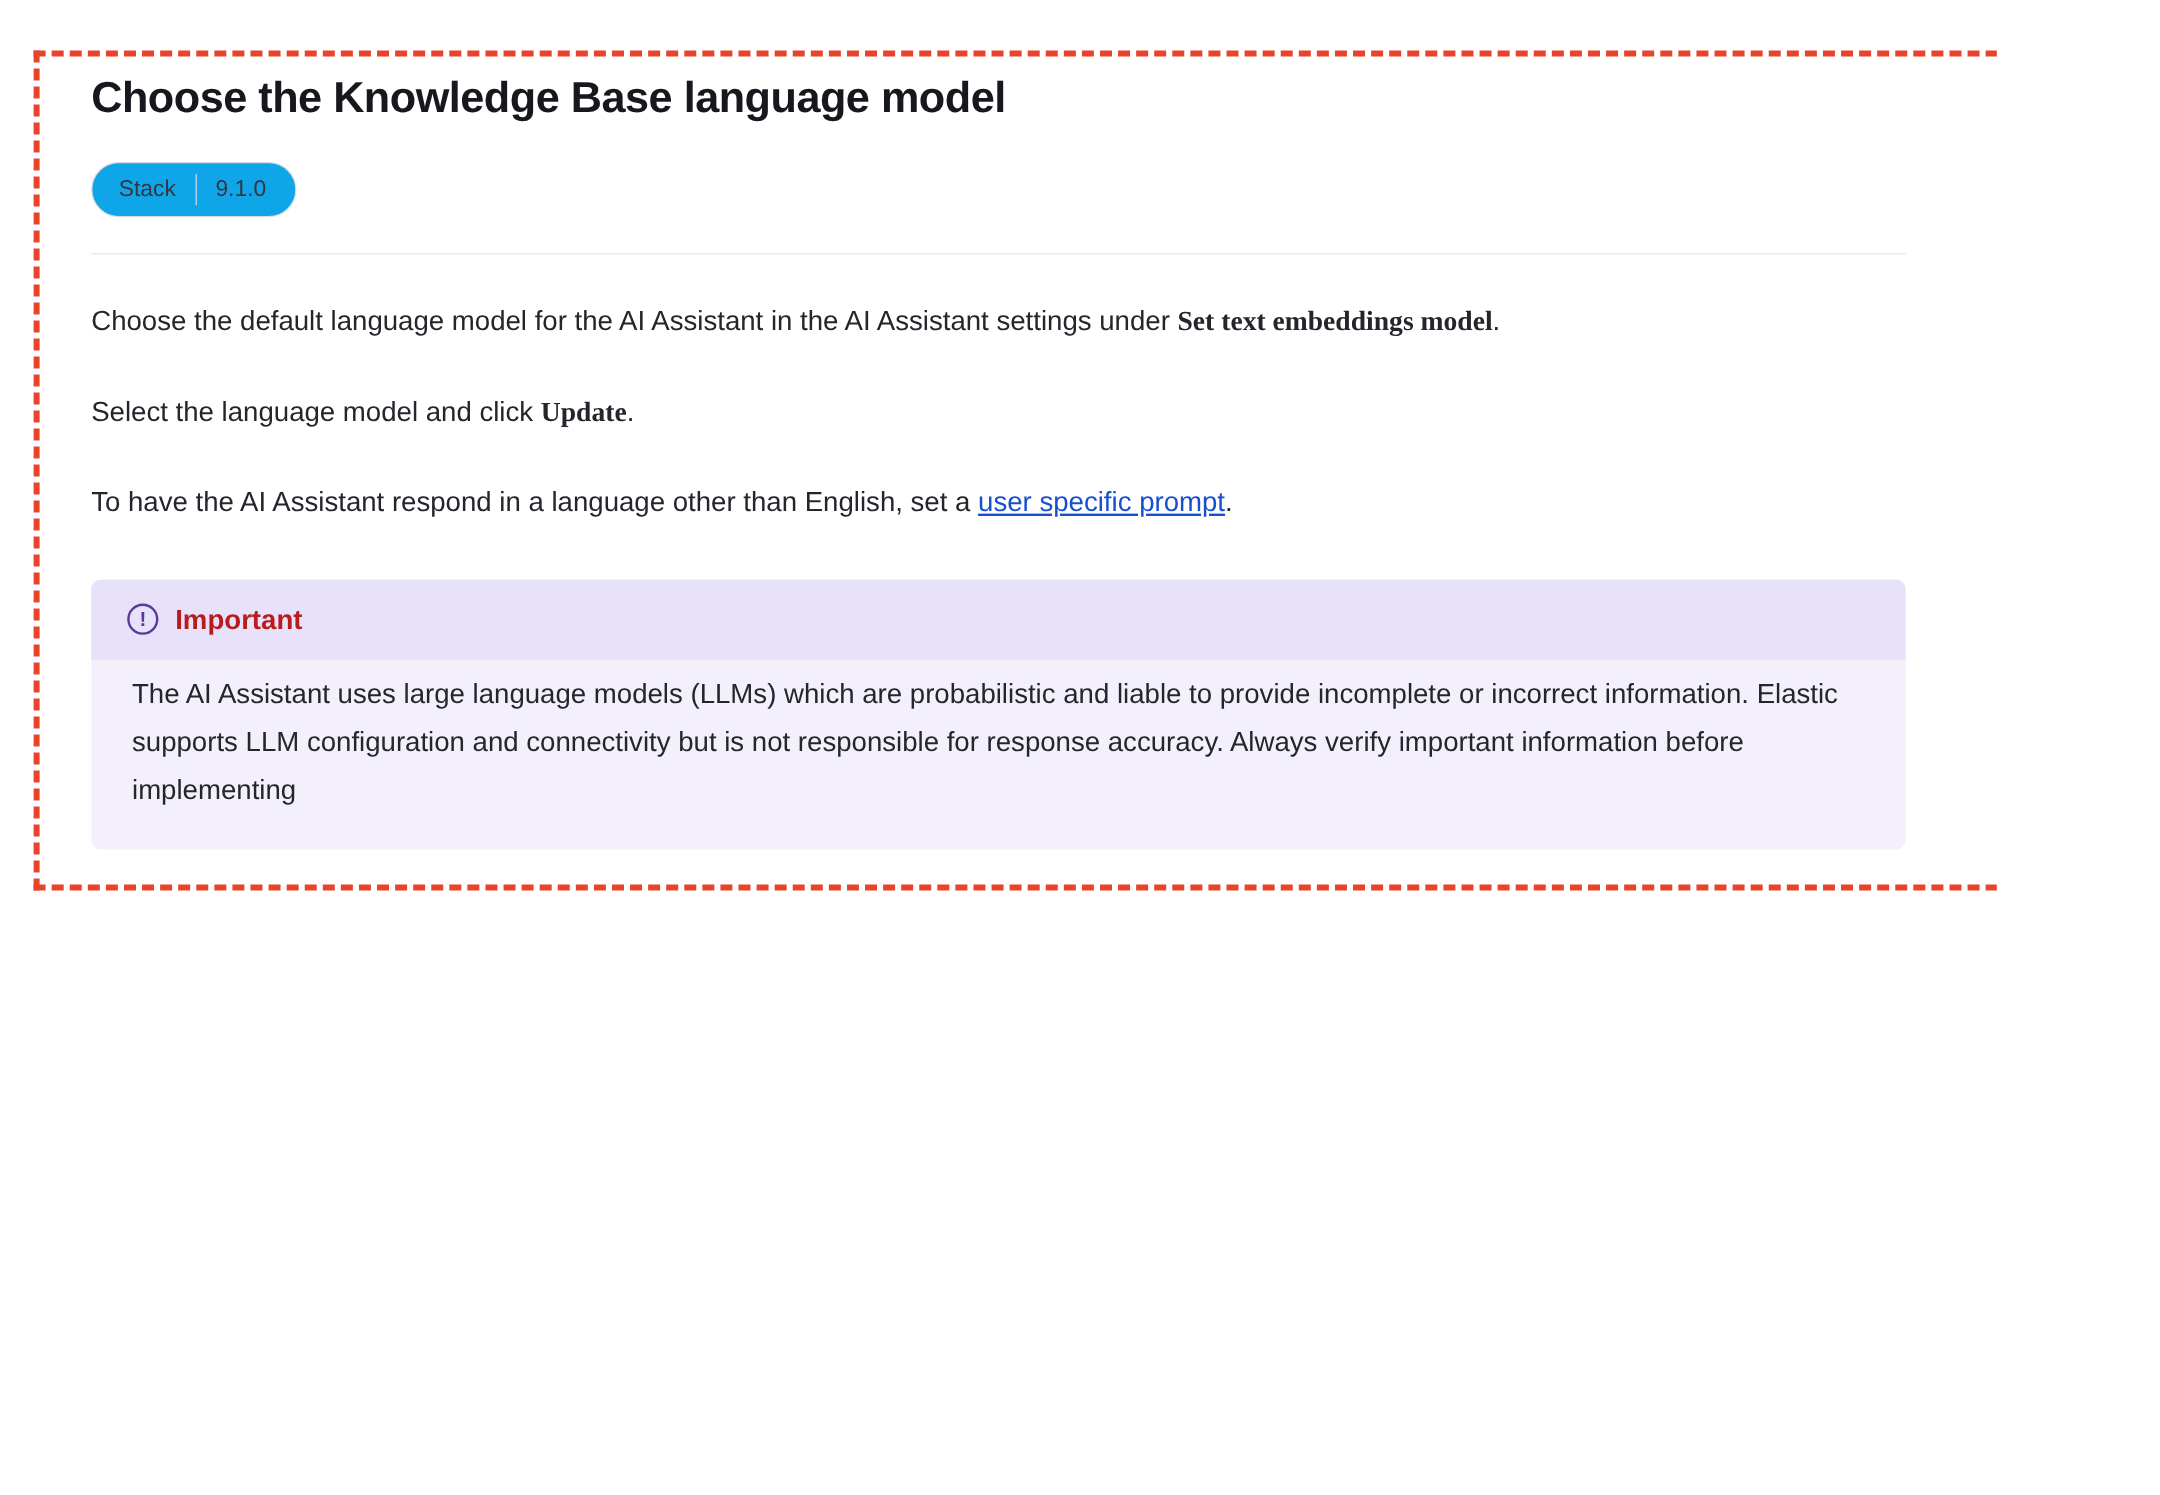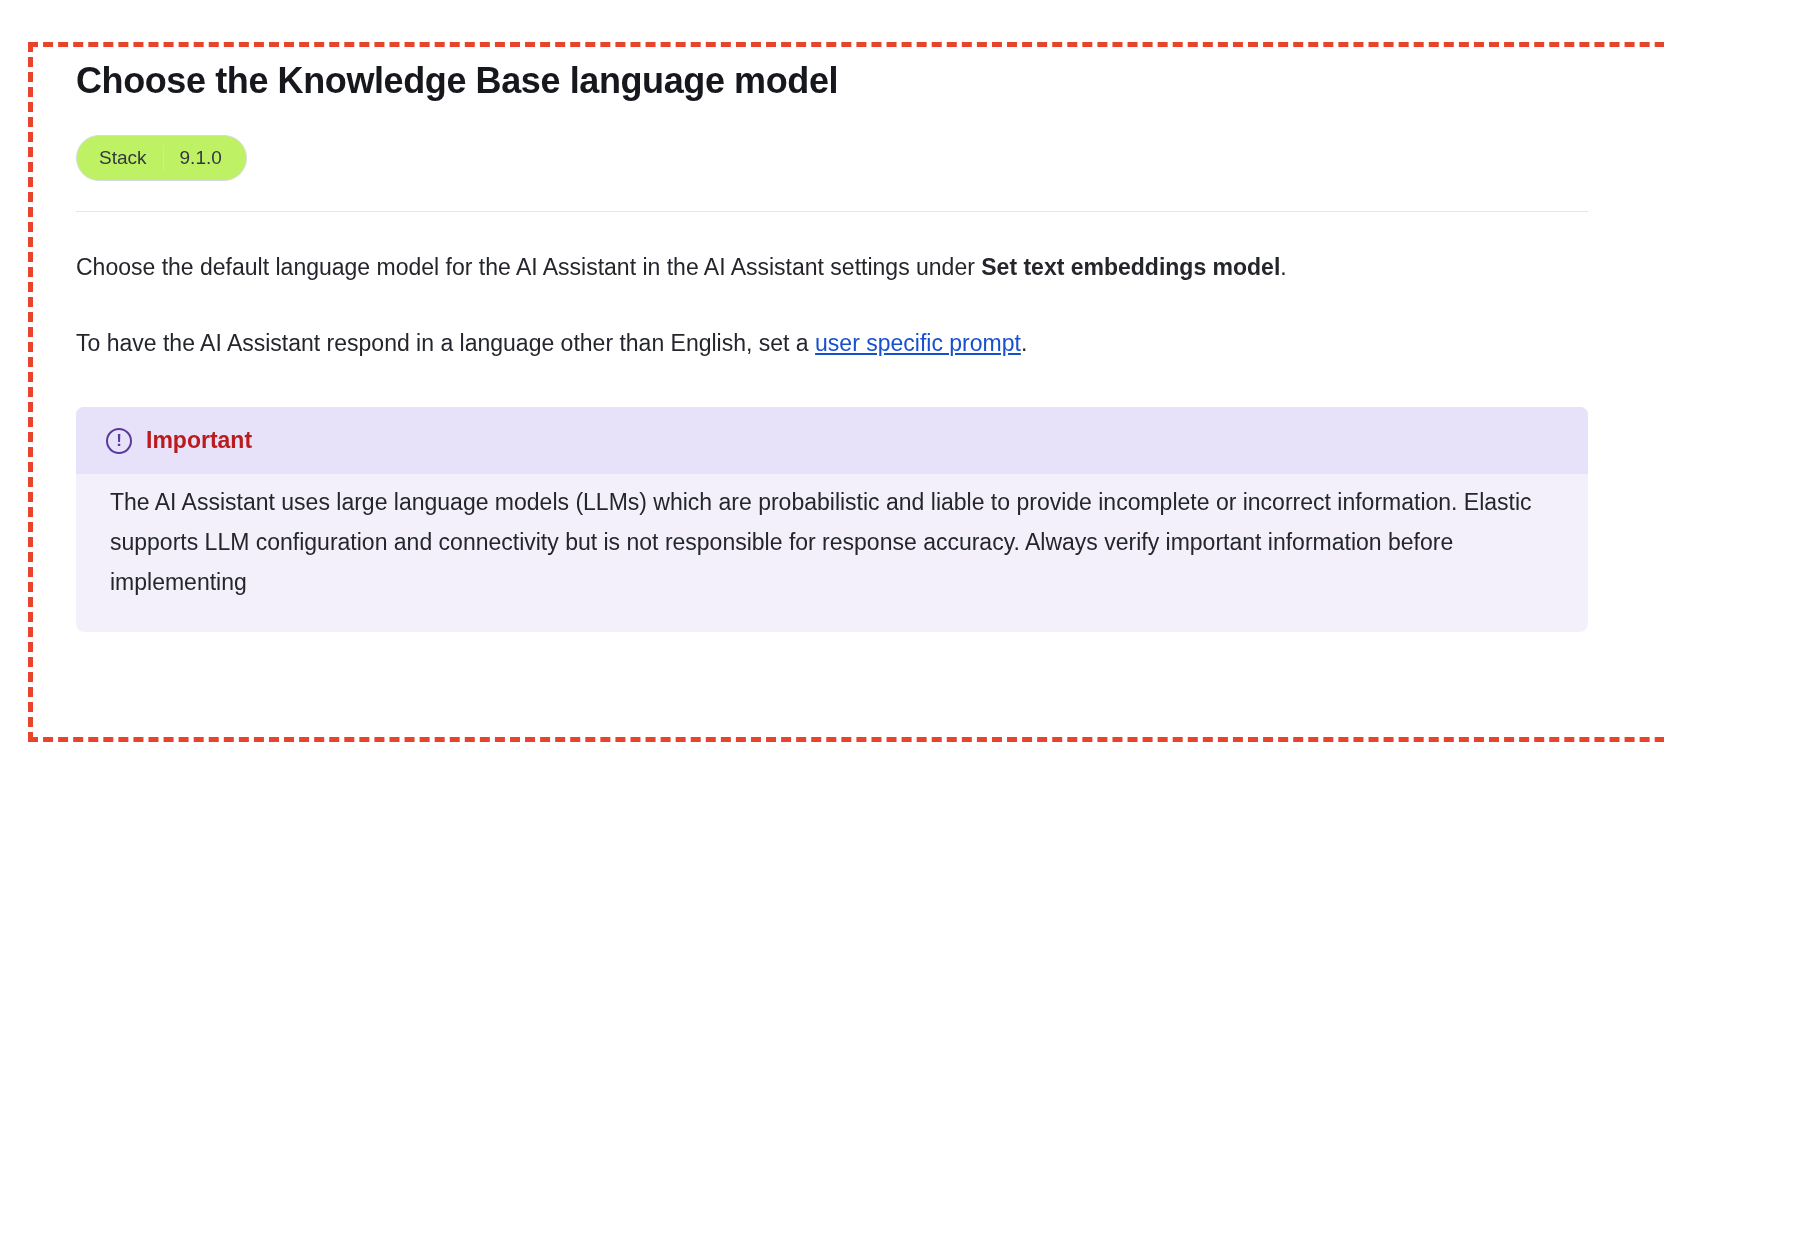--- a/index.html
+++ b/index.html
@@ -54,21 +54,21 @@
 
   .version-pill {
     display: inline-flex;
     align-items: stretch;
     border: 1px solid #d7dae1;
     border-radius: 999px;
     height: 44px;
     margin-top: 32px;
     font-size: 19px;
     color: #343741;
-    background: #bef264;
+    background: #0ea5e9;
     overflow: hidden;
   }
   .version-pill .vp-label {
     display: flex;
     align-items: center;
     padding: 0 16px 0 22px;
   }
   .version-pill .vp-sep {
     width: 1px;
     background: #d7dae1;
@@ -86,21 +86,21 @@
     margin: 30px 0 0 0;
   }
 
   p.body-text {
     font-size: 23px;
     line-height: 1.72;
     margin: 36px 0 0 0;
     color: #24262c;
     max-width: 1620px;
   }
-  p.body-text strong { font-weight: 700; }
+  p.body-text strong { font-weight: 700; font-family: Liberation Serif, serif; }
 
   ul.bullets {
     margin: 28px 0 0 0;
     padding: 0 0 0 46px;
     list-style: none;
   }
   ul.bullets li {
     position: relative;
     font-size: 23px;
     line-height: 1.7;
@@ -196,20 +196,23 @@
       <span class="vp-value">9.1.0</span>
     </div>
 
     <div class="divider"></div>
 
     <p class="body-text">
       <span>Choose the default language model for the AI Assistant in the AI Assistant settings under </span><strong>Set text embeddings model</strong><span>.</span>
     </p>
 
 
+    <p class="body-text">
+      <span>Select the language model and click </span><strong>Update</strong><span>.</span>
+    </p>
 
 
     <p class="body-text">
       <span>To have the AI Assistant respond in a language other than English, set a </span><a class="doclink" href="#">user specific prompt</a><span>.</span>
     </p>
 
 
     <div class="callout">
       <div class="callout-header">
         <span class="callout-icon">!</span>

